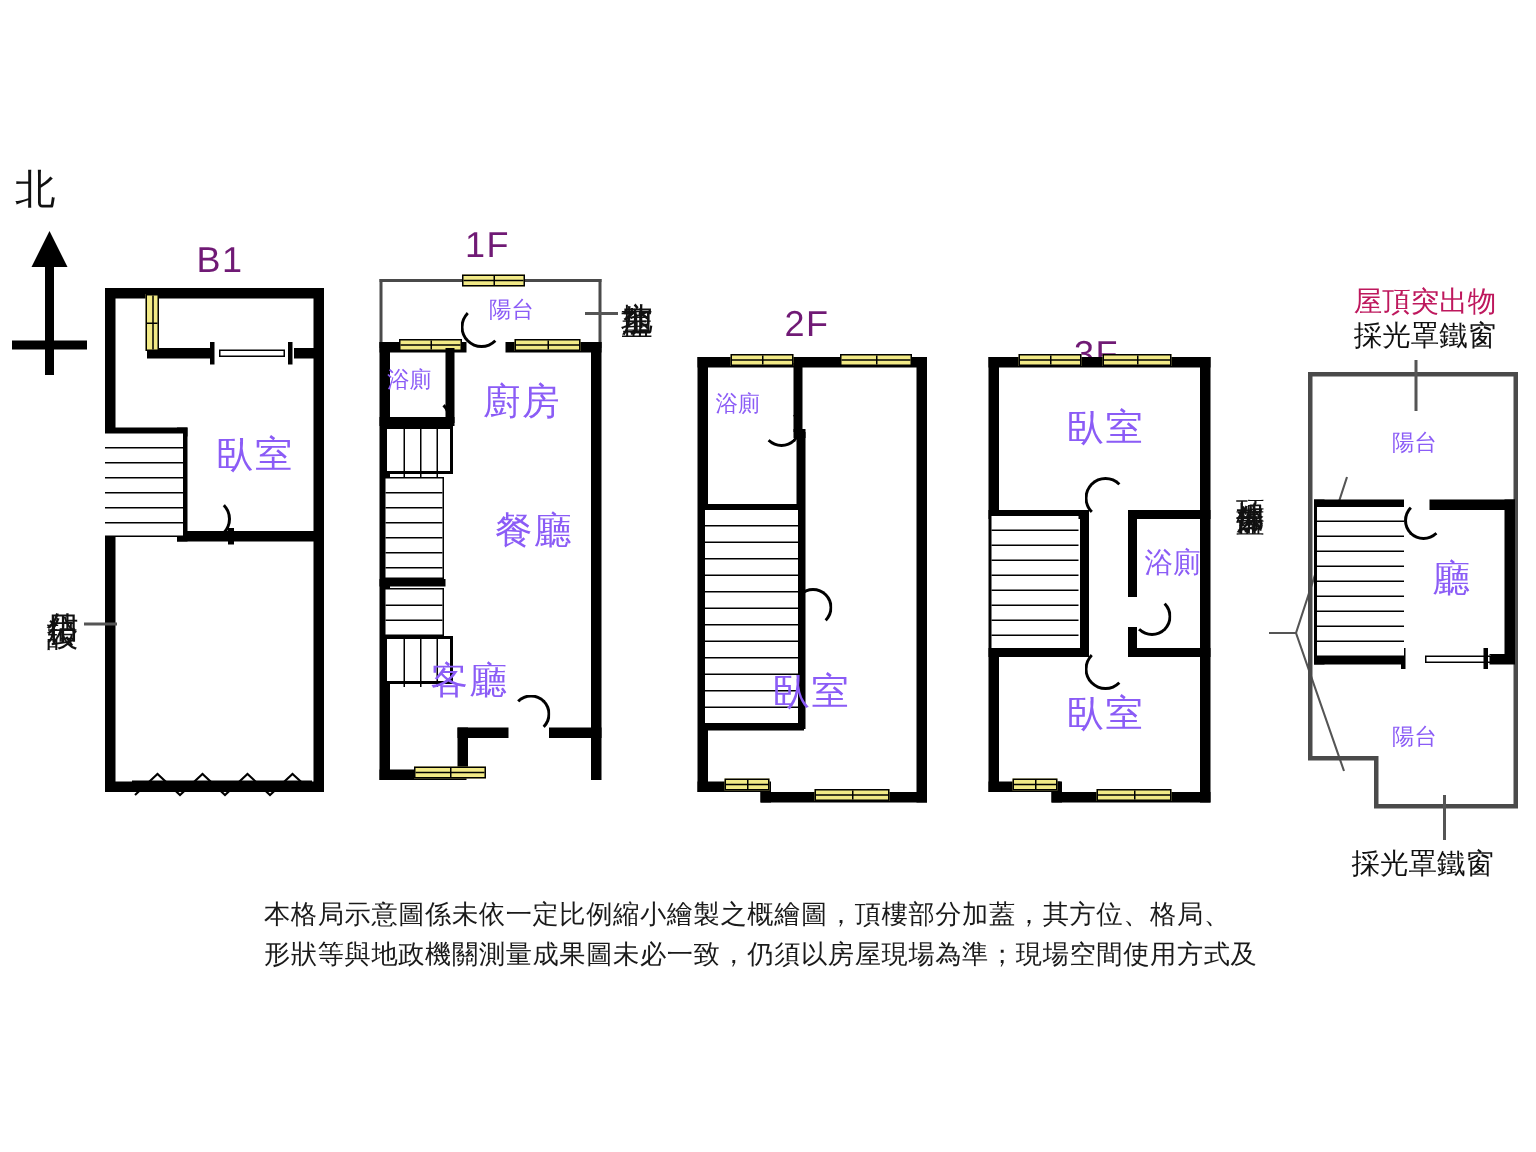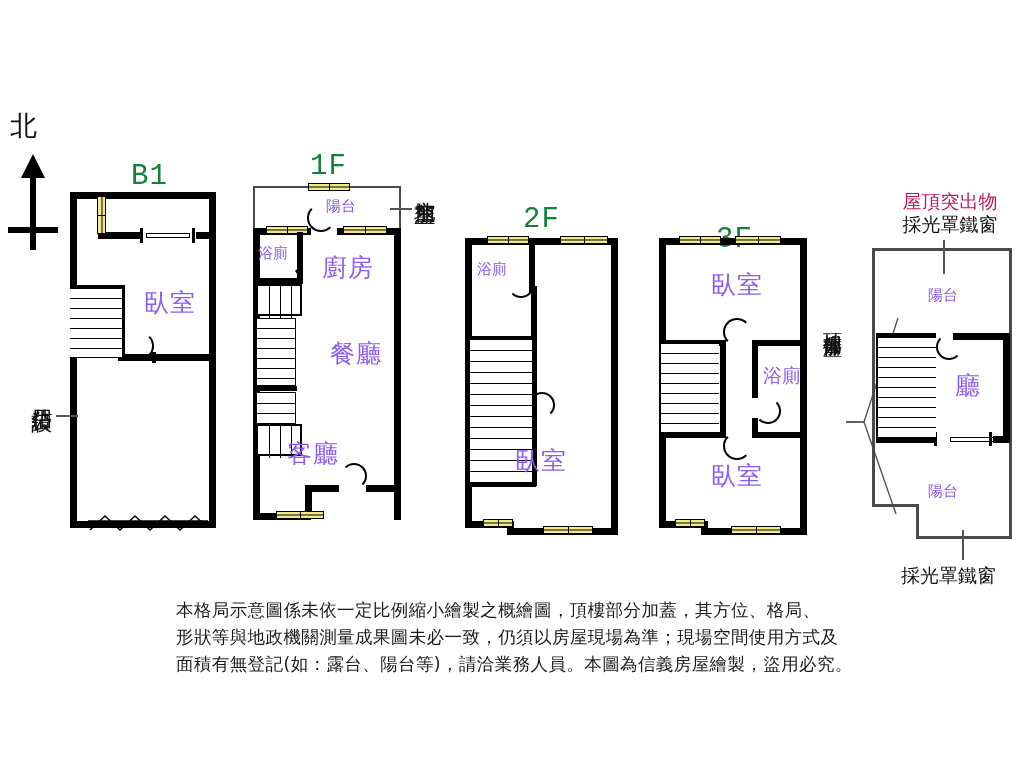--- a/index.html
+++ b/index.html
@@ -20,22 +20,22 @@
   .win.v::after{content:"";position:absolute;top:0;bottom:0;left:50%;width:1px;background:#000;transform:translateX(-50%);}
   .win.v::before{content:"";position:absolute;top:50%;left:0;right:0;height:1px;background:#000;}
 
   
   .rlabel{position:absolute;color:#8b5cf6;white-space:nowrap;line-height:1;}
   .rlabel.big{font-size:25px;letter-spacing:1px;}
   .rlabel.mid{font-size:19px;}
   .rlabel.sml{font-size:15px;}
   .vtext{position:absolute;writing-mode:vertical-rl;text-orientation:upright;
          font-size:21px;color:#111;line-height:1.08;letter-spacing:1px;white-space:nowrap;}
-  .ftitle{position:absolute;font-family:Liberation Mono, monospace;
-          font-size:29px;color:#15803d;letter-spacing:1px;}
+  .ftitle{position:absolute;font-family:Liberation Sans, sans-serif;
+          font-size:24px;color:#701a75;letter-spacing:1px;}
 
   
   .stair{position:absolute;background:#fff;border:2px solid #000;box-sizing:border-box;}
   .stair .tread{position:absolute;left:0;right:0;height:1px;background:#000;}
 
   
   .arc{position:absolute;border:2px solid #000;border-radius:50%;
        background:transparent;box-sizing:border-box;}
 
   
@@ -344,16 +344,15 @@
     <div class="lead" style="left:943px;top:240px;width:1.6px;height:34px;"></div>
 
     <div class="abs" style="left:901px;top:563px;font-size:19px;color:#111;white-space:nowrap;">採光罩鐵窗</div>
     <div class="lead" style="left:962px;top:530px;width:1.6px;height:30px;"></div>
   </div>
 
 
   <div id="disc">
     <div>本格局示意圖係未依一定比例縮小繪製之概繪圖，頂樓部分加蓋，其方位、格局、</div>
     <div>形狀等與地政機關測量成果圖未必一致，仍須以房屋現場為準；現場空間使用方式及</div>
-    <div>面積有無登記(如：露台、陽台等)，請洽業務人員。本圖為信義房屋繪製，盜用必究。</div>
   </div>
 
 </div>
 
 </body></html>

